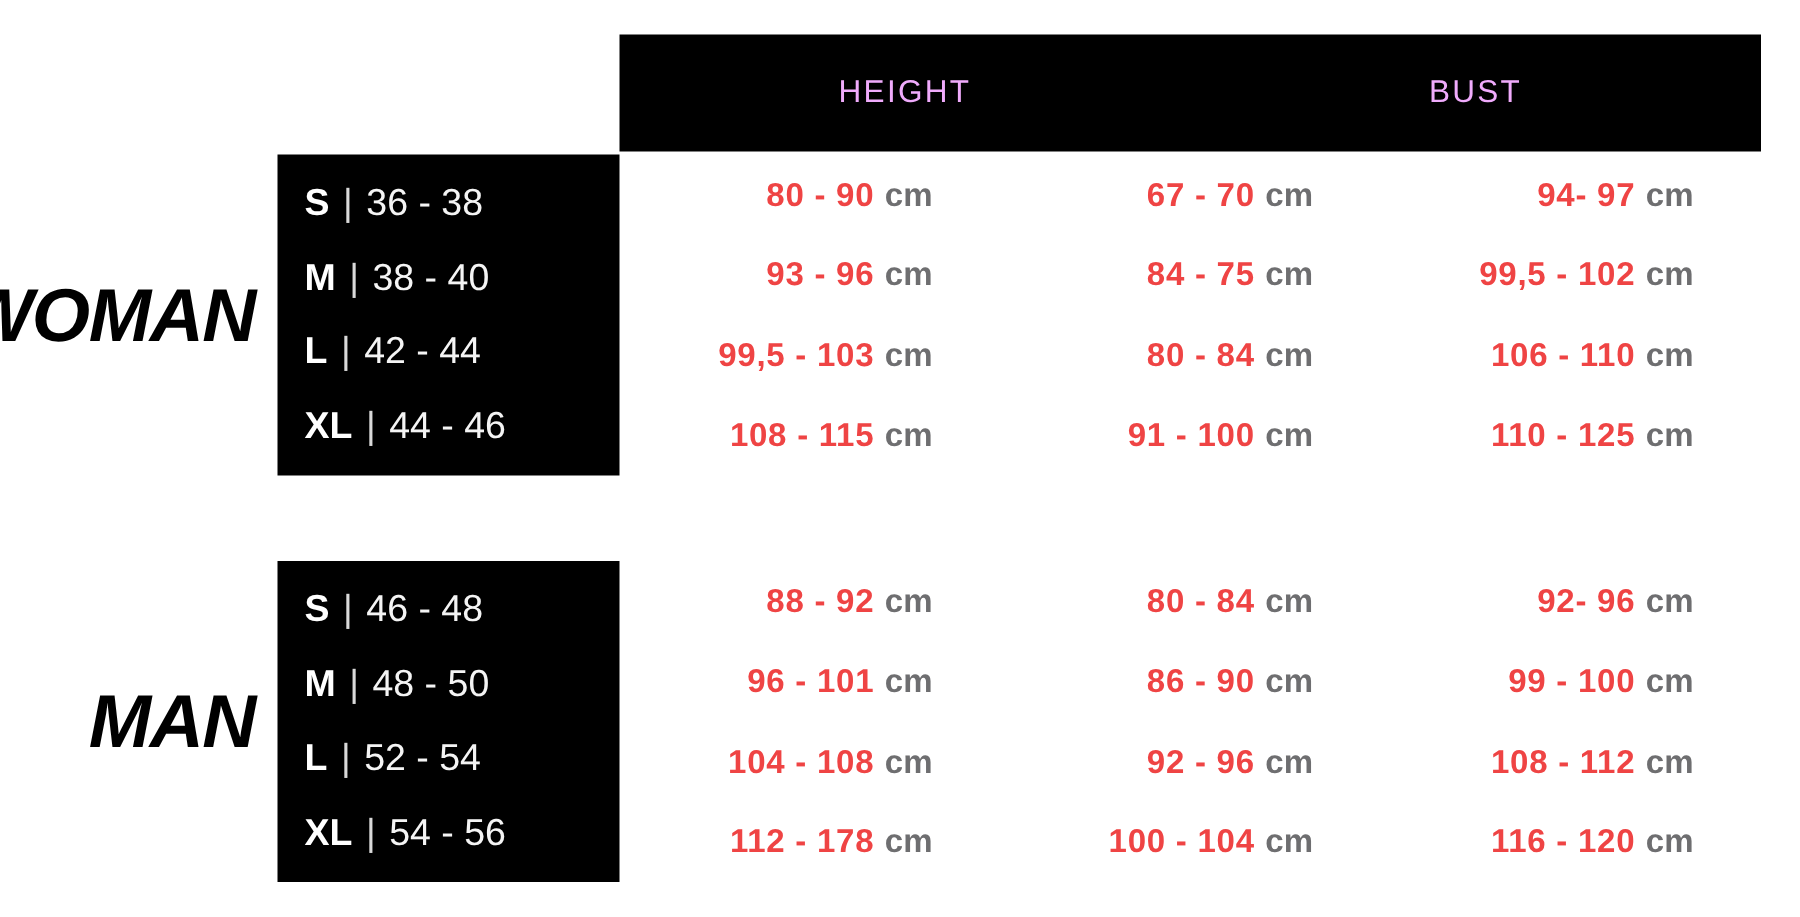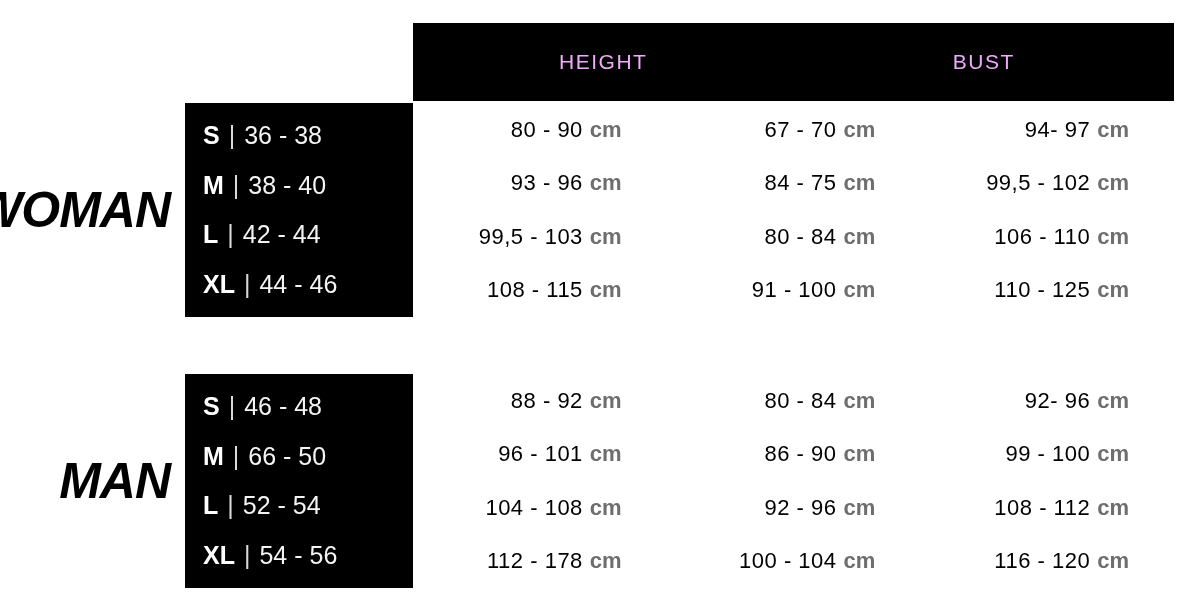--- a/index.html
+++ b/index.html
@@ -38,21 +38,21 @@
   .size-letter{font-weight:bold;color:#ffffff;}
   .size-sep{margin:0 9px;color:#d9d9d9;}
   .data-grid{
     position:absolute;left:413px;top:0;width:761px;height:214px;
     display:grid;grid-template-columns:repeat(3,1fr);grid-auto-rows:1fr;
   }
   .data-cell{
     display:flex;align-items:center;justify-content:flex-end;
     padding-right:45px;white-space:nowrap;font-size:22px;
   }
-  .num{font-weight:normal;color:#000000;letter-spacing:0.5px;}
+  .num{font-weight:bold;color:#ef4444;letter-spacing:0.5px;}
   .unit{color:#6e6e70;margin-left:7px;font-weight:700;}
 </style>
 </head>
 <body>
 
 <div class="page">
 
   <div class="header-bar">
     <div class="header-cell">HEIGHT</div>
     <div class="header-cell">BUST</div>
@@ -144,21 +144,21 @@
 
     <div class="size-box">
       <div class="size-row">
         <span class="size-letter">S</span>
         <span class="size-sep">|</span>
         <span class="size-range">46 - 48</span>
       </div>
       <div class="size-row">
         <span class="size-letter">M</span>
         <span class="size-sep">|</span>
-        <span class="size-range">66 - 50</span>
+        <span class="size-range">48 - 50</span>
       </div>
       <div class="size-row">
         <span class="size-letter">L</span>
         <span class="size-sep">|</span>
         <span class="size-range">52 - 54</span>
       </div>
       <div class="size-row">
         <span class="size-letter">XL</span>
         <span class="size-sep">|</span>
         <span class="size-range">54 - 56</span>

